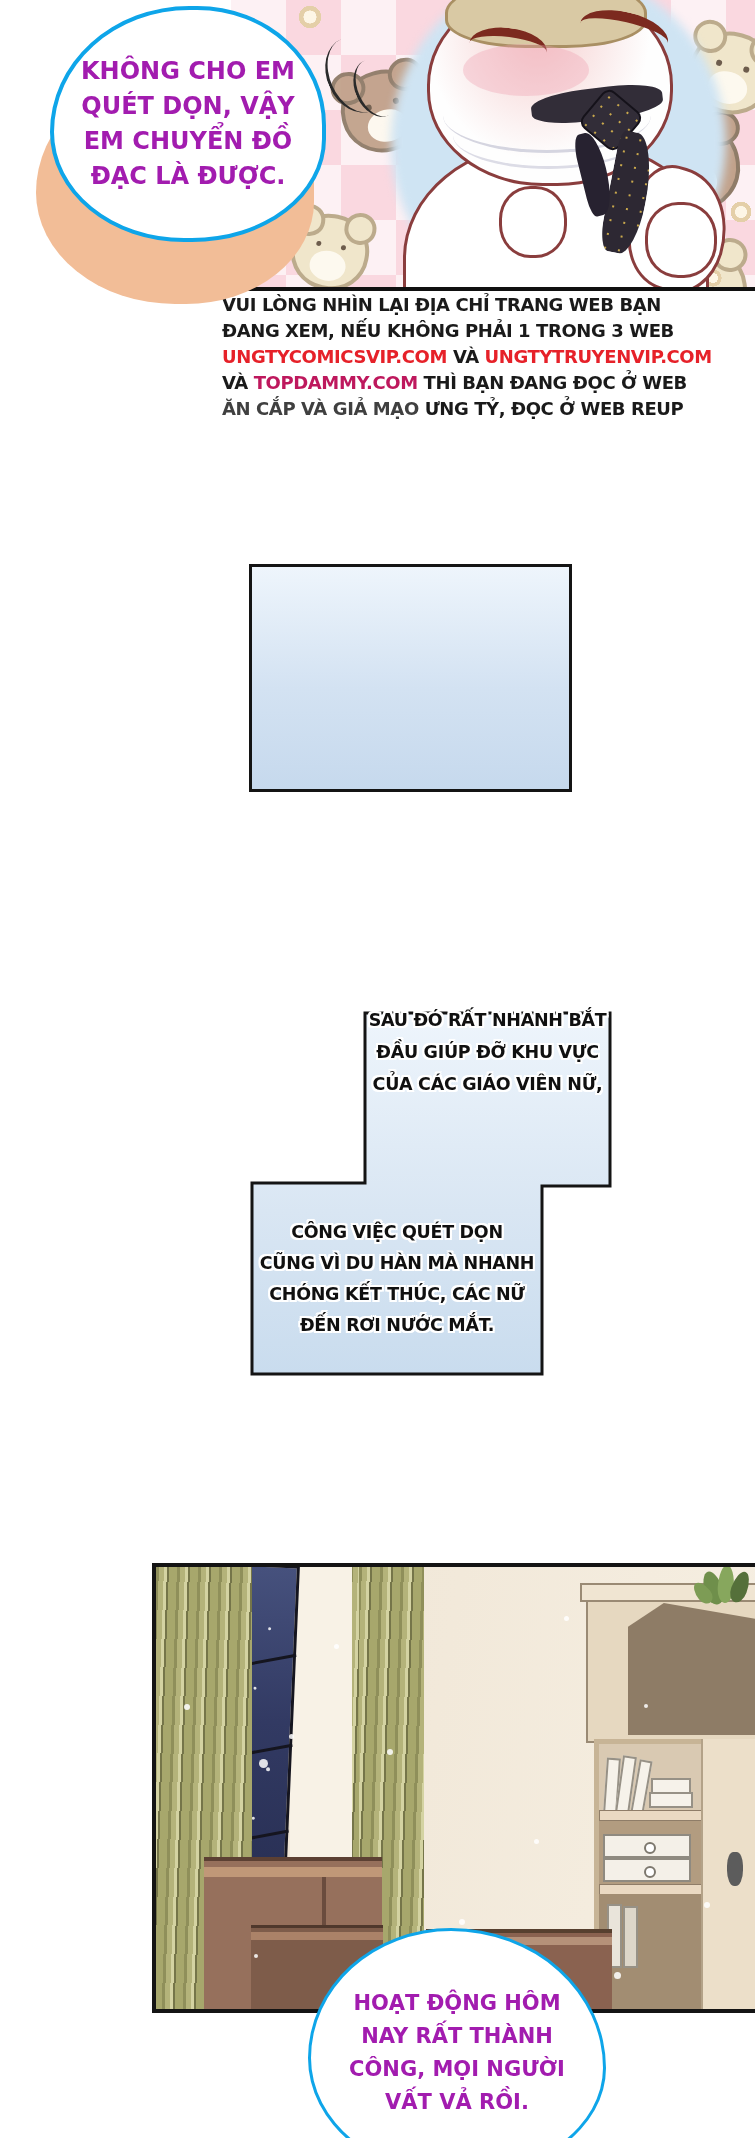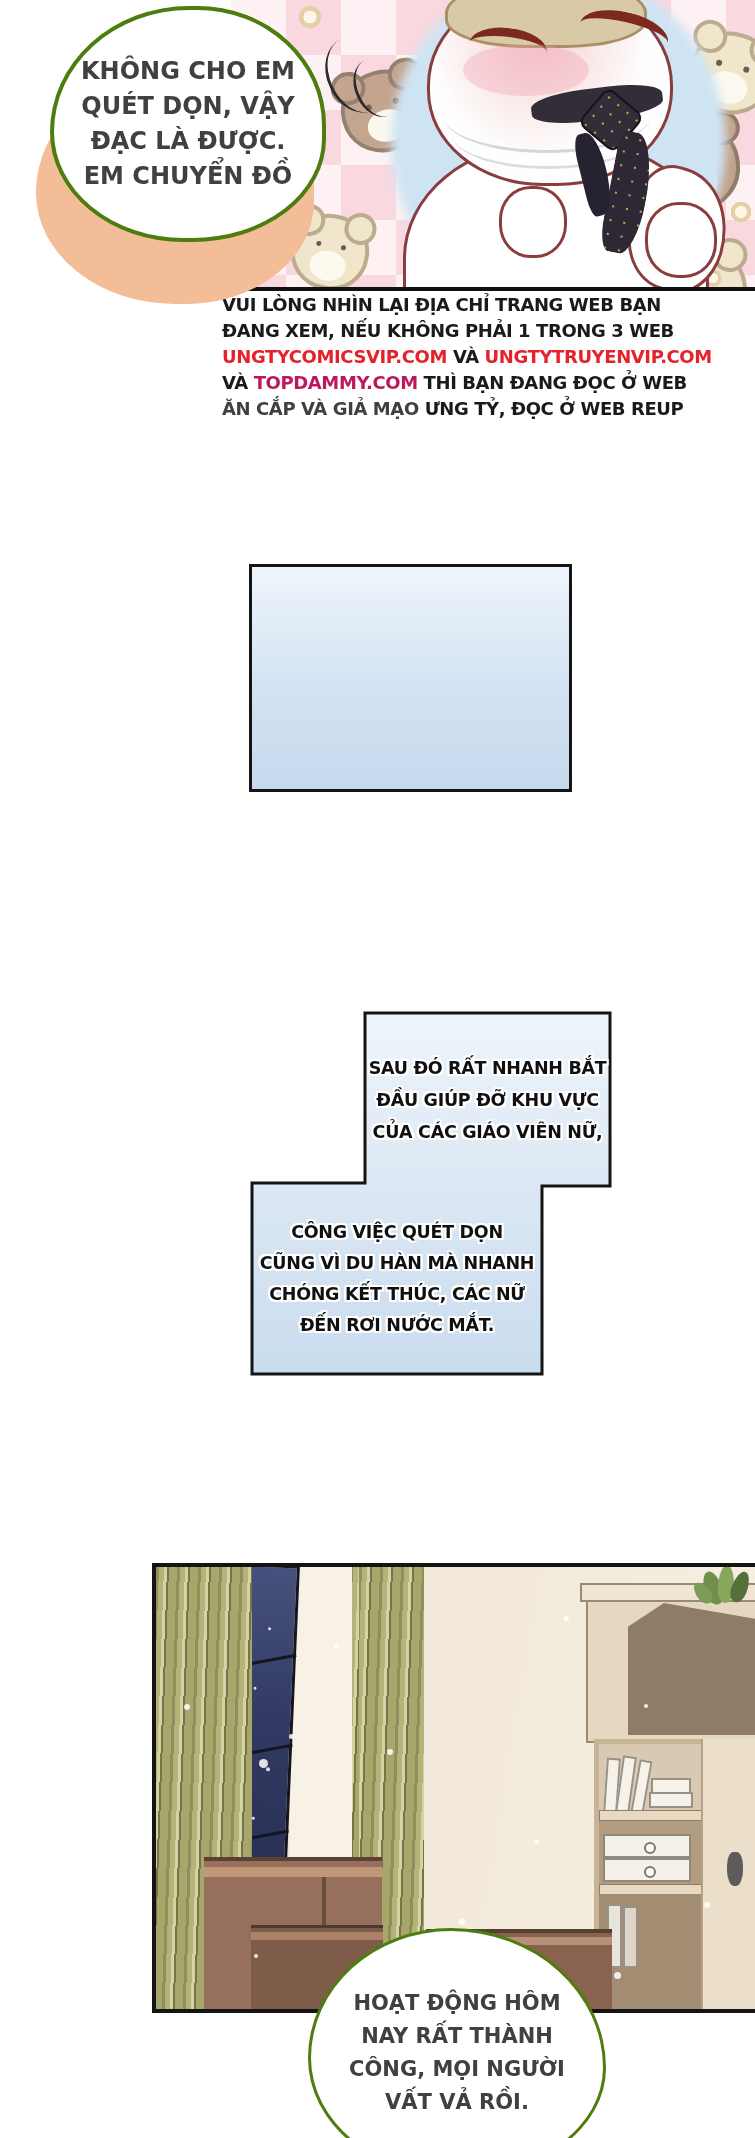--- a/index.html
+++ b/index.html
@@ -26,24 +26,24 @@
   .bear .muzzle{position:absolute;left:24%;top:48%;width:52%;height:44%;border-radius:50%;background:#fdf9ef;}
   .bear .muzzle::before,.bear .muzzle::after{content:"";position:absolute;top:-26%;width:14%;height:18%;border-radius:50%;background:#6d5c4c;}
   .bear .muzzle::before{left:8%;}
   .bear .muzzle::after{right:8%;}
   .flower{position:absolute;border-radius:50%;background:radial-gradient(circle at 50% 50%, #fdf6e6 35%, #e4cfa8 36%, #e4cfa8 60%, transparent 61%);}
   .motion-arc{position:absolute;border:0;border-left:3px solid #2a2a2a;border-radius:50%;background:transparent;}
   
   .outline-red{border:3px solid #8a3d3d;background:#ffffff;}
   
   .bubble{
-    position:absolute;background:#ffffff;border:4px solid #4d7c0f;
+    position:absolute;background:#ffffff;border:4px solid #0ea5e9;
     border-radius:52% 48% 50% 50% / 55% 52% 45% 48%;
     display:flex;align-items:center;justify-content:center;text-align:center;
-    font-weight:700;color:#404040;
+    font-weight:700;color:#a21caf;
   }
   .bubble .line{display:block;}
   #top-bubble{left:50px;top:6px;width:268px;height:228px;font-size:24px;line-height:35px;letter-spacing:0px;z-index:6;}
   #peach-blob{left:36px;top:72px;width:278px;height:232px;background:#f2bd97;border-radius:50% 50% 48% 52%/54% 50% 46% 50%;z-index:5;}
   #bottom-bubble{left:308px;top:1928px;width:292px;height:244px;font-size:21px;line-height:33px;border-width:3.5px;z-index:6;
     border-radius:48% 52% 50% 50% / 52% 56% 44% 48%;}
   
   #warning{
     left:222px;top:292px;width:500px;
     font-size:18px;line-height:26px;font-weight:700;letter-spacing:-0.4px;color:#1a1a1a;
@@ -149,22 +149,22 @@
     <div class="motion-arc" style="left:96px;top:36px;width:56px;height:78px;transform:rotate(-24deg);"></div>
     <div class="motion-arc" style="left:124px;top:58px;width:40px;height:60px;transform:rotate(-24deg);"></div>
   </div>
 
   <div id="peach-blob" class="abs"></div>
 
   <div id="top-bubble" class="bubble">
     <div>
         <div class="line">KHÔNG CHO EM</div>
         <div class="line">QUÉT DỌN, VẬY</div>
+        <div class="line">EM CHUYỂN ĐỒ</div>
         <div class="line">ĐẠC LÀ ĐƯỢC.</div>
-        <div class="line">EM CHUYỂN ĐỒ</div>
       </div>
   </div>
 
   <div id="warning" class="abs">
       <div class="line"><span style="color: rgb(26, 26, 26);">VUI LÒNG NHÌN LẠI ĐỊA CHỈ TRANG WEB BẠN</span></div>
       <div class="line"><span style="color: rgb(26, 26, 26); text-align: right;">ĐANG XEM, NẾU KHÔNG PHẢI 1 TRONG 3 WEB</span></div>
       <div class="line"><span style="color: rgb(230, 33, 41);">UNGTYCOMICSVIP.COM</span><span style="color: rgb(26, 26, 26);"> VÀ </span><span style="color: rgb(230, 33, 41);">UNGTYTRUYENVIP.COM</span></div>
       <div class="line"><span style="color: rgb(26, 26, 26);">VÀ </span><span style="color: #be185d;">TOPDAMMY.COM</span><span style="color: rgb(26, 26, 26);"> THÌ BẠN ĐANG ĐỌC Ở WEB</span></div>
       <div class="line"><span style="color: #404040;">ĂN CẮP VÀ GIẢ MẠO</span><span style="color: rgb(26, 26, 26);"> ƯNG TỶ, ĐỌC Ở WEB REUP</span></div>
     </div>
@@ -174,21 +174,21 @@
   <svg class="abs" style="left:240px;top:1000px;" width="380" height="385" viewBox="0 0 380 385">
     <defs>
       <linearGradient id="capgrad" x1="0" y1="0" x2="0" y2="1">
         <stop offset="0" stop-color="#eef5fc"></stop>
         <stop offset="0.55" stop-color="#d9e6f3"></stop>
         <stop offset="1" stop-color="#c9dcee"></stop>
       </linearGradient>
     </defs>
     <polygon points="125,13 370,13 370,186 302,186 302,374 12,374 12,183 125,183" fill="url(#capgrad)" stroke="#141414" stroke-width="3"></polygon>
   </svg>
-  <div class="cap-text" style="left:365px;top:1013px;width:245px;height:173px;line-height:32px;">
+  <div class="cap-text" style="left:365px;top:965px;width:245px;height:173px;line-height:32px;">
       <div class="line">SAU ĐÓ RẤT NHANH BẮT</div>
       <div class="line">ĐẦU GIÚP ĐỠ KHU VỰC</div>
       <div class="line">CỦA CÁC GIÁO VIÊN NỮ,</div>
     </div>
   <div class="cap-text" style="left:252px;top:1183px;width:290px;height:191px;">
       <div class="line">CÔNG VIỆC QUÉT DỌN</div>
       <div class="line">CŨNG VÌ DU HÀN MÀ NHANH</div>
       <div class="line">CHÓNG KẾT THÚC, CÁC NỮ</div>
       <div class="line">ĐẾN RƠI NƯỚC MẮT.</div>
     </div>

